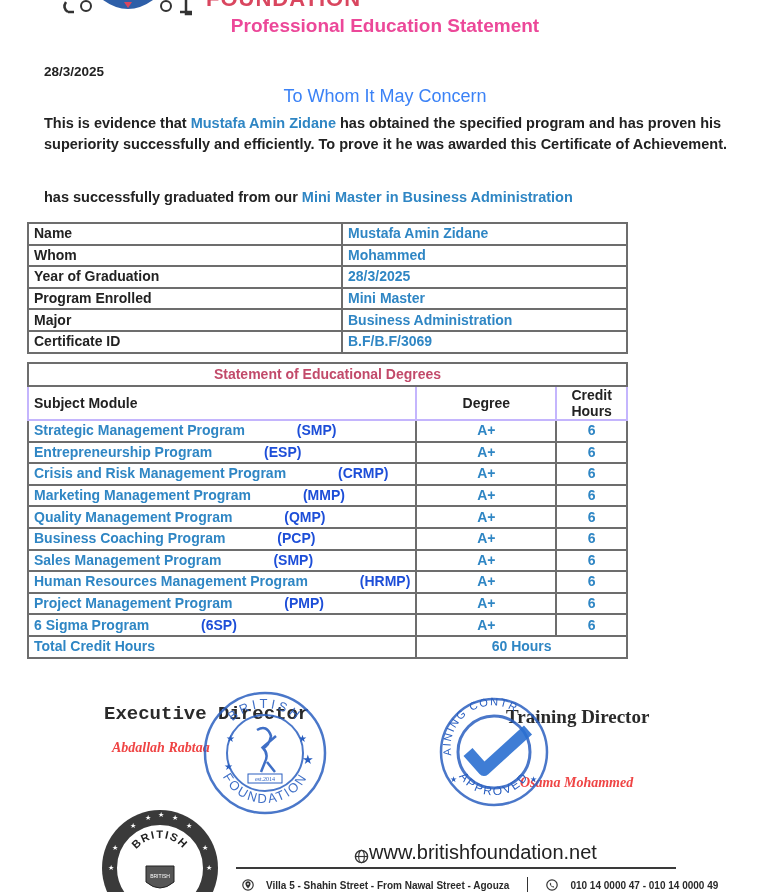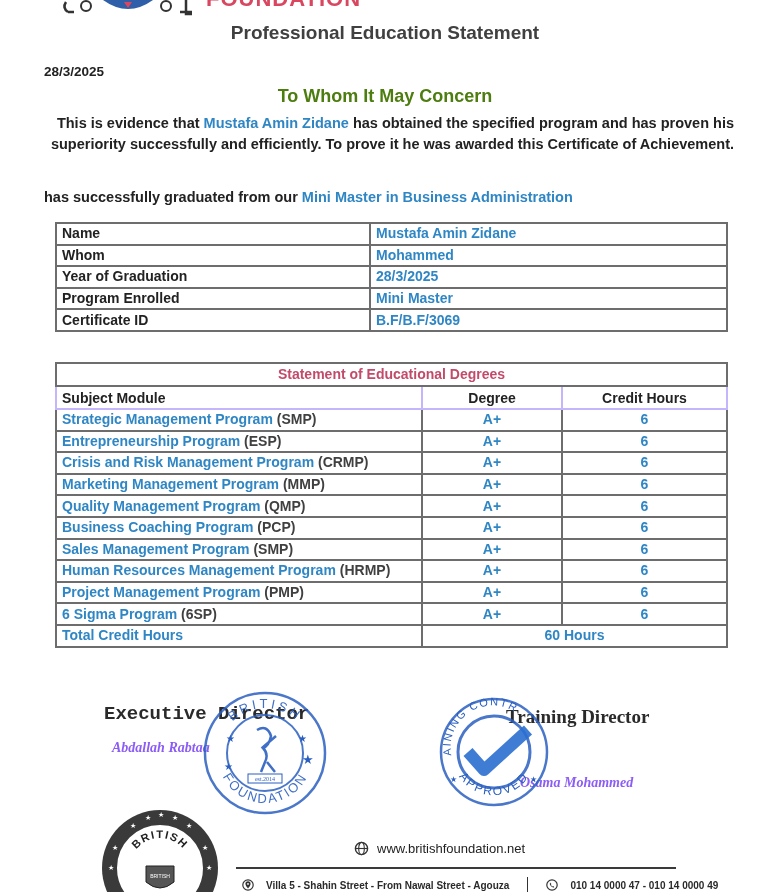--- a/index.html
+++ b/index.html
@@ -1,48 +1,48 @@
 <!DOCTYPE html>
 <html><head>
   <meta charset="utf-8">
   <style>
     html, body { margin: 0; padding: 0; background: #ffffff; }
     body { width: 770px; height: 892px; position: relative; overflow: hidden; font-family: "Liberation Sans", sans-serif; color: #1f1f1f; }
     .abs { position: absolute; }
     .logo-top { left: 58px; top: -18px; width: 150px; height: 36px; }
     .foundation-top { left: 206px; top: -14px; font-size: 22px; font-weight: bold; color: #d9465f; letter-spacing: 1px; }
-    .title { left: 0; width: 770px; top: 22px; text-align: center; font-size: 19px; font-weight: bold; color: #404040; }
+    .title { left: 0; width: 770px; top: 15px; text-align: center; font-size: 19px; font-weight: bold; color: #ec4899; }
     .date { left: 44px; top: 64px; font-size: 13.5px; font-weight: bold; color: #222; }
-    .concern { left: 0; width: 770px; top: 86px; text-align: center; font-size: 18px; font-weight: bold; color: #4d7c0f; }
-    .para { left: 44px; top: 113px; width: 690px; font-size: 14.5px; font-weight: bold; line-height: 21px; color: #222; text-align: right; }
+    .concern { left: 0; width: 770px; top: 86px; text-align: center; font-size: 18px; font-weight: normal; color: #3b82f6; }
+    .para { left: 44px; top: 113px; width: 690px; font-size: 14.5px; font-weight: bold; line-height: 21px; color: #222; }
     .para2 { left: 44px; top: 189px; font-size: 14.5px; font-weight: bold; color: #222; }
     .blue { color: #2f86c4; }
-    .red { color: #404040; }
-
-    .tbl { position: absolute; left: 55px; width: 673px; border-collapse: collapse; font-size: 14px; font-weight: bold; }
+    .red { color: #1d4ed8; margin-left: 48px; }
+
+    .tbl { position: absolute; left: 27px; width: 601px; border-collapse: collapse; font-size: 14px; font-weight: bold; }
     .tbl td { border: 2px solid #6d6d6d; padding: 0 5px; height: 19.6px; line-height: 19px; white-space: nowrap; }
     #info { top: 222px; }
     #info td.k { width: 302px; color: #222; }
     #info td.v { color: #2f86c4; }
     #subjects { top: 362px; }
     #subjects td.sec { text-align: center; color: #c24a6a; height: 21px; }
     #subjects th { border: 2px solid #c4b5fd; font-weight: bold; color: #222; height: 21px; padding: 0 5px; }
     #subjects th.mod { text-align: left; width: 354px; }
     #subjects th.deg { width: 128px; }
     #subjects td.c { text-align: center; color: #2f86c4; }
     #subjects td.m { color: #2f86c4; }
 
     .sig-title { font-family: "Liberation Serif", serif; font-weight: bold; font-size: 19px; color: #2a2a2a; }
-    .sig-name { font-family: "Liberation Serif", serif; font-style: italic; font-weight: bold; font-size: 14px; color: #8b5cf6; }
+    .sig-name { font-family: "Liberation Serif", serif; font-style: italic; font-weight: bold; font-size: 14px; color: #ef4444; }
     .exec-title { left: 104px; top: 703px; font-family: Liberation Mono, monospace; }
     .exec-name { left: 112px; top: 740px; }
     .train-title { left: 506px; top: 706px; }
     .train-name { left: 520px; top: 743px; margin-top: 32px; }
 
-    .footer-web { left: 354px; top: 841px; font-size: 13px; color: #222; display: flex; align-items: flex-start; gap: 8px; }
+    .footer-web { left: 354px; top: 841px; font-size: 20px; color: #222; display: flex; align-items: flex-end; }
     .footer-line { left: 236px; top: 867px; width: 440px; height: 2px; background: #3a3a3a; }
     .footer-addr { left: 242px; top: 877px; font-size: 10px; font-weight: bold; color: #2a2a2a; display: flex; align-items: center; gap: 12px; white-space: nowrap; }
     .vsep { width: 1px; height: 16px; background: #333; margin: 0 6px; }
   </style>
 </head>
 <body>
 
 <svg class="abs logo-top" viewBox="0 0 150 36">
   <path d="M8 20 q-4 6 2 10 M10 30 h6" stroke="#333" stroke-width="2.5" fill="none"></path>
   <circle cx="28" cy="24" r="5" fill="none" stroke="#333" stroke-width="2"></circle>
@@ -74,20 +74,24 @@
         <td class="k">Whom</td>
         <td class="v">Mohammed</td>
       </tr>
       <tr>
         <td class="k">Year of Graduation</td>
         <td class="v">28/3/2025</td>
       </tr>
       <tr>
         <td class="k">Program Enrolled</td>
         <td class="v">Mini Master</td>
+      </tr>
+      <tr>
+        <td class="k">Major</td>
+        <td class="v">Business Administration</td>
       </tr>
       <tr>
         <td class="k">Certificate ID</td>
         <td class="v">B.F/B.F/3069</td>
       </tr>
     </tbody>
 </table>
 
 <table class="tbl" id="subjects">
   <tbody>

